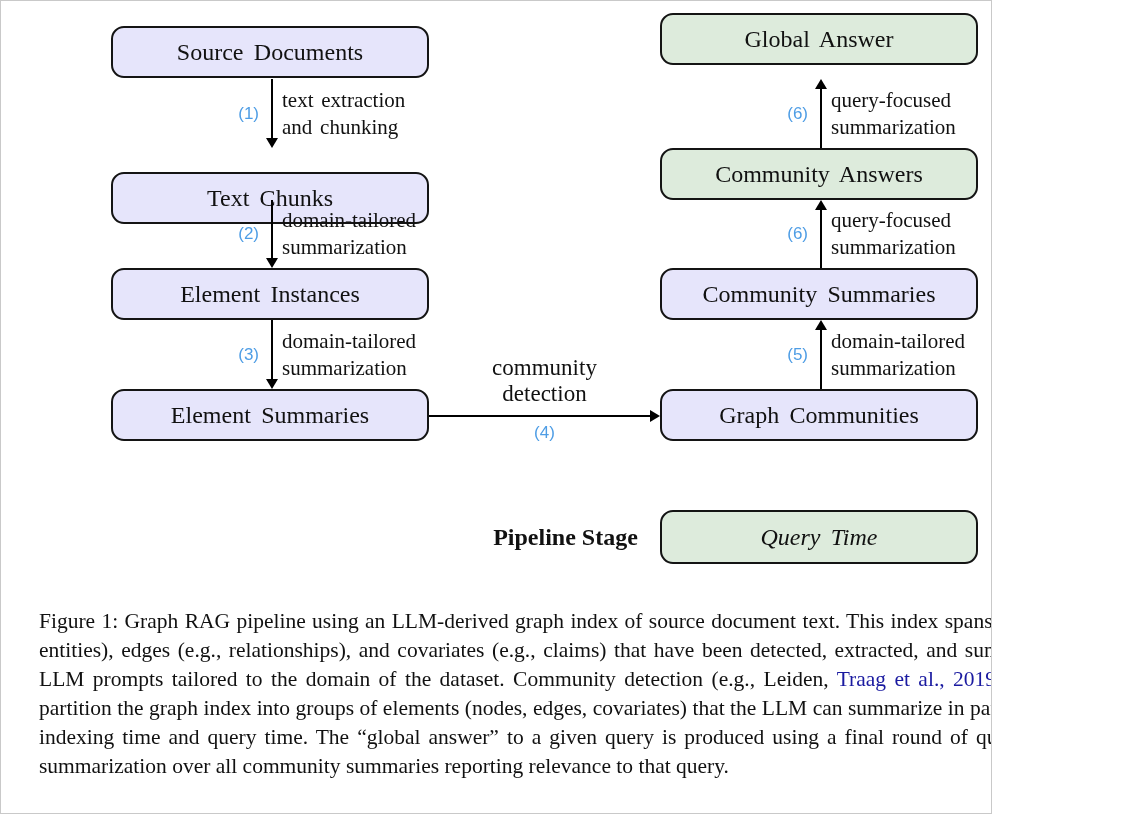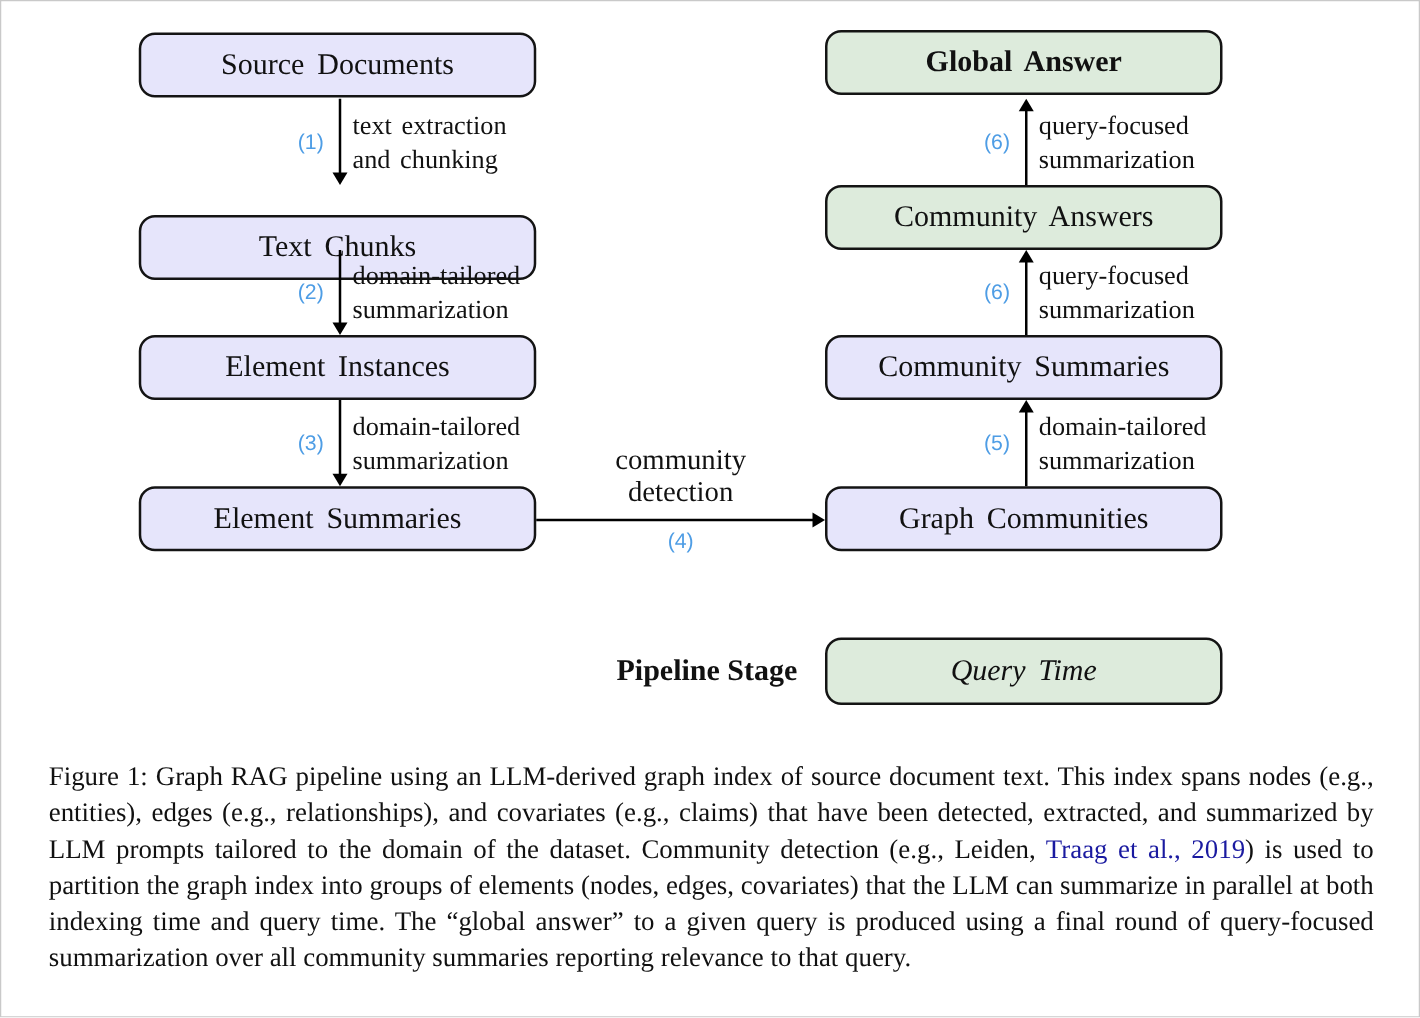--- a/index.html
+++ b/index.html
@@ -1,18 +1,18 @@
 <!DOCTYPE html>
 <html style="--node-indexing: #e6e5fb; --node-query: #ddebdc; --node-border: #141414; --step-number: #4e9de5; --citation-link: #1a1aa0; --text: #111111;"><head>
 <meta charset="utf-8">
 <style>
   html, body { margin: 0; padding: 0; background: #fff; }
   #canvas {
     position: relative;
-    width: 1136px;
+    width: 992px;
     height: 814px;
     background: #ffffff;
     border: 1px solid #c9c9c9;
     box-sizing: border-box;
     font-family: "Liberation Serif", serif;
     color: var(--text, #111);
     overflow: hidden;
   }
   
   .node {
@@ -113,21 +113,21 @@
   <div class="node indexing" style="left:110px; top:147px;margin-top:24px;">
       <span>Text Chunks</span>
     </div>
   <div class="node indexing" style="left:110px; top:267px;">
       <span>Element Instances</span>
     </div>
   <div class="node indexing" style="left:110px; top:388px;">
       <span>Element Summaries</span>
     </div>
 
-  <div class="node query" style="left:659px; top:23px;font-weight:bold;">
+  <div class="node query" style="left:659px; top:12px;">
       <span>Global Answer</span>
     </div>
   <div class="node query" style="left:659px; top:147px;">
       <span>Community Answers</span>
     </div>
   <div class="node indexing" style="left:659px; top:267px;">
       <span>Community Summaries</span>
     </div>
   <div class="node indexing" style="left:659px; top:388px;">
       <span>Graph Communities</span>

